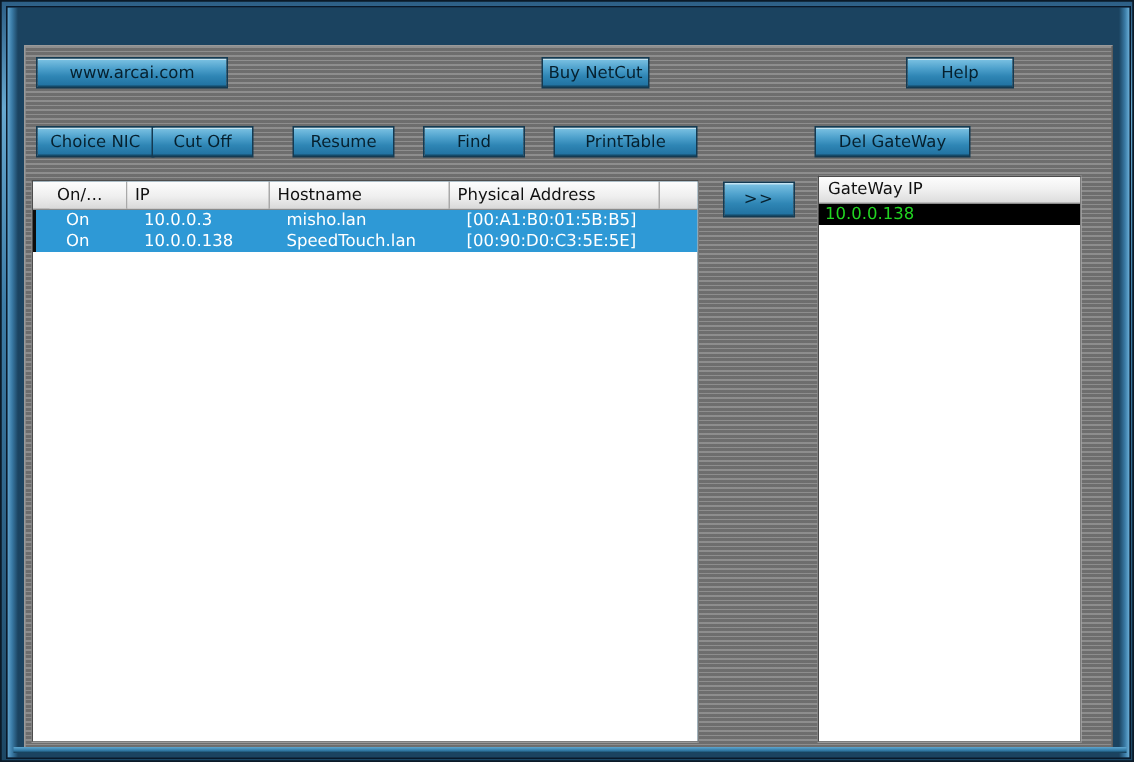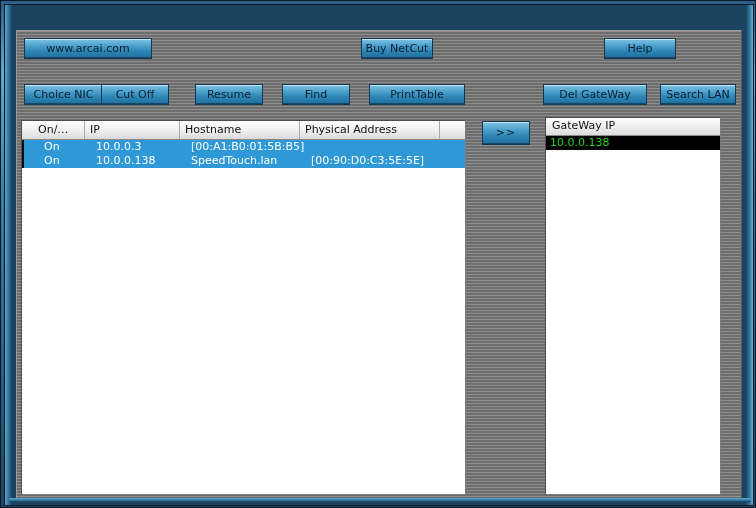--- a/index.html
+++ b/index.html
@@ -251,38 +251,38 @@
       <div class="btn" style="left:84px; top:53px; width:68px;">Cut Off</div>
 
       <div class="btn" style="left:178px; top:53px; width:68px;">Resume</div>
 
       <div class="btn" style="left:265px; top:53px; width:68px;">Find</div>
 
       <div class="btn" style="left:352px; top:53px; width:96px;">PrintTable</div>
 
       <div class="btn" style="left:526px; top:53px; width:104px;">Del GateWay</div>
 
-      <div class="btn" style="left:643px; top:53px; width:76px;">Search LAN</div>
     </div>
 
     <div class="panel" id="device-list">
       <div class="panel-accent"></div>
 
       <div class="hdr-row">
         <div class="hdr-cell c-on">On/…</div>
         <div class="hdr-cell c-ip">IP</div>
         <div class="hdr-cell c-host">Hostname</div>
         <div class="hdr-cell c-mac">Physical Address</div>
         <div class="hdr-cell c-pad"></div>
       </div>
 
       <div id="rows-wrap">
         <div class="row">
           <div class="cell c-on">On</div>
           <div class="cell c-ip">10.0.0.3</div>
+          <div class="cell c-host">misho.lan</div>
           <div class="cell c-mac">[00:A1:B0:01:5B:B5]</div>
         </div>
         <div class="row">
           <div class="cell c-on">On</div>
           <div class="cell c-ip">10.0.0.138</div>
           <div class="cell c-host">SpeedTouch.lan</div>
           <div class="cell c-mac">[00:90:D0:C3:5E:5E]</div>
         </div>
       </div>
     </div>

